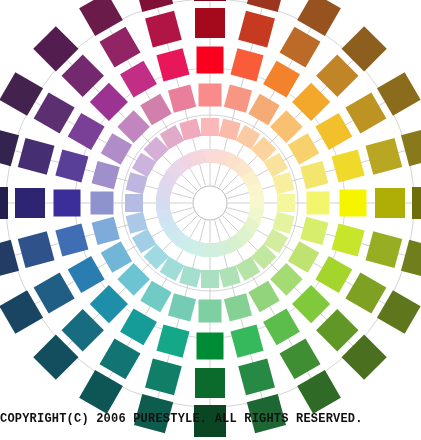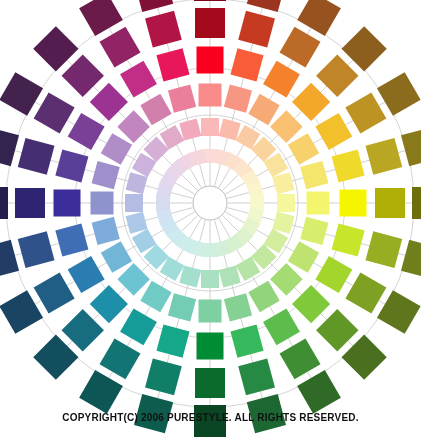--- a/index.html
+++ b/index.html
@@ -12,23 +12,23 @@
     position:relative;
   }
   #wheel-wrap{
     position:absolute;left:0;top:0;width:421px;height:440px;
   }
   #wheel-svg{display:block;}
   #copyright{
     position:absolute;
     left:0;right:0;
     top:412px;
-    text-align:center;
-    font-family:Liberation Sans, sans-serif;
-    font-size:10px;
+    text-align:left;
+    font-family:Liberation Mono, monospace;
+    font-size:12px;
     font-weight:bold;
     letter-spacing:0.2px;
     color:#111111;
     white-space:nowrap;
   }
 </style>
 </head>
 <body>
 
 <div id="wheel-wrap">

